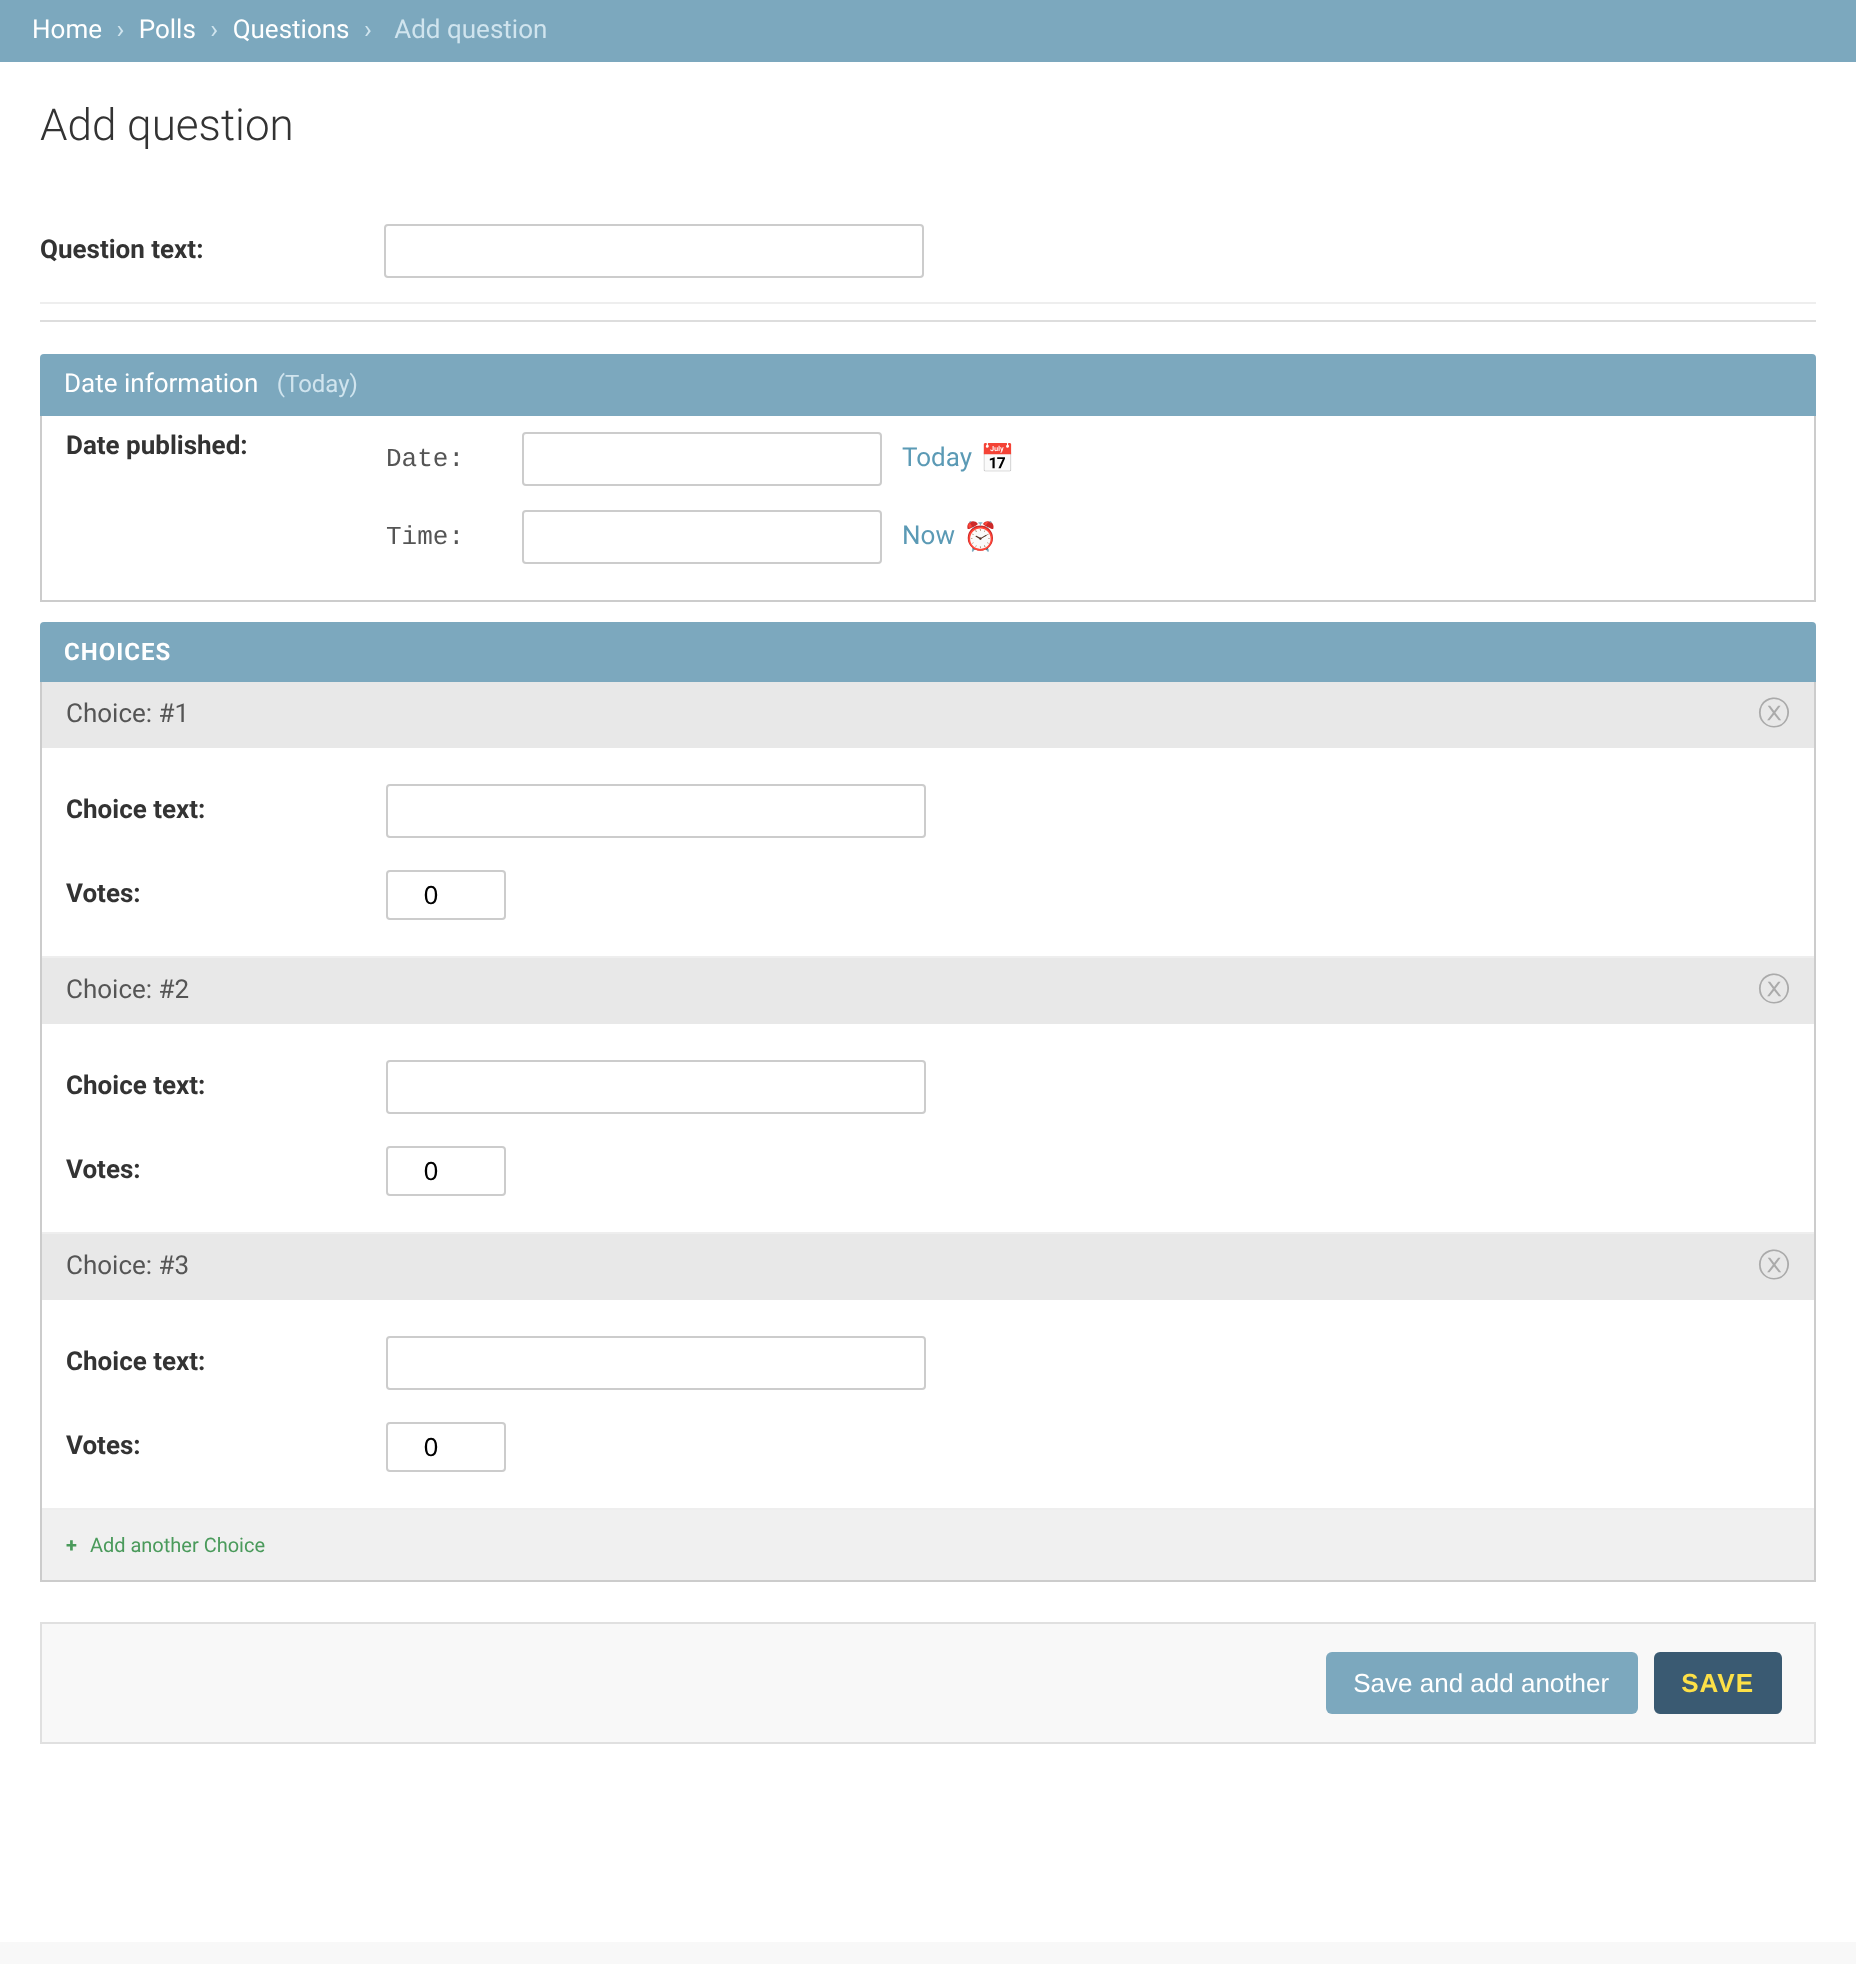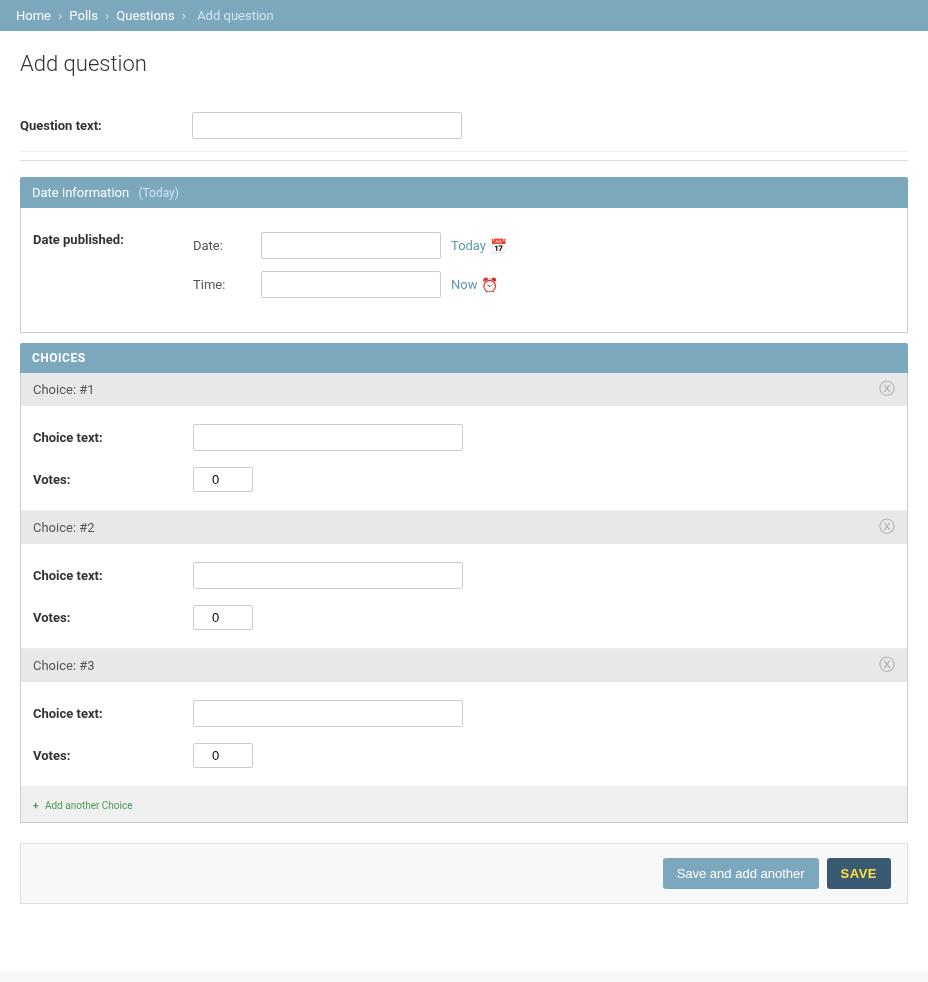--- a/index.html
+++ b/index.html
@@ -85,33 +85,34 @@
       font-weight: normal;
       cursor: pointer;
       border-radius: 2px 2px 0 0;
       margin-top: 16px;
     }
 
     
     .date-section {
       border: 1px solid #ccc;
       border-top: none;
-      padding: 16px 0;
+      padding: 0 0;
       margin-bottom: 4px;
     }
     .date-row {
       display: flex;
       align-items: center;
       margin-left: 160px;
       margin-bottom: 10px;
     }
     .date-row-label {
       width: 60px;
       font-size: 13px;
       color: #555;
+      font-family: Liberation Mono, monospace;
     }
     .date-row input[type="text"] {
       width: 180px;
     }
     .date-link {
       color: #5b9ab5;
       text-decoration: none;
       font-size: 13px;
       margin-left: 10px;
     }

